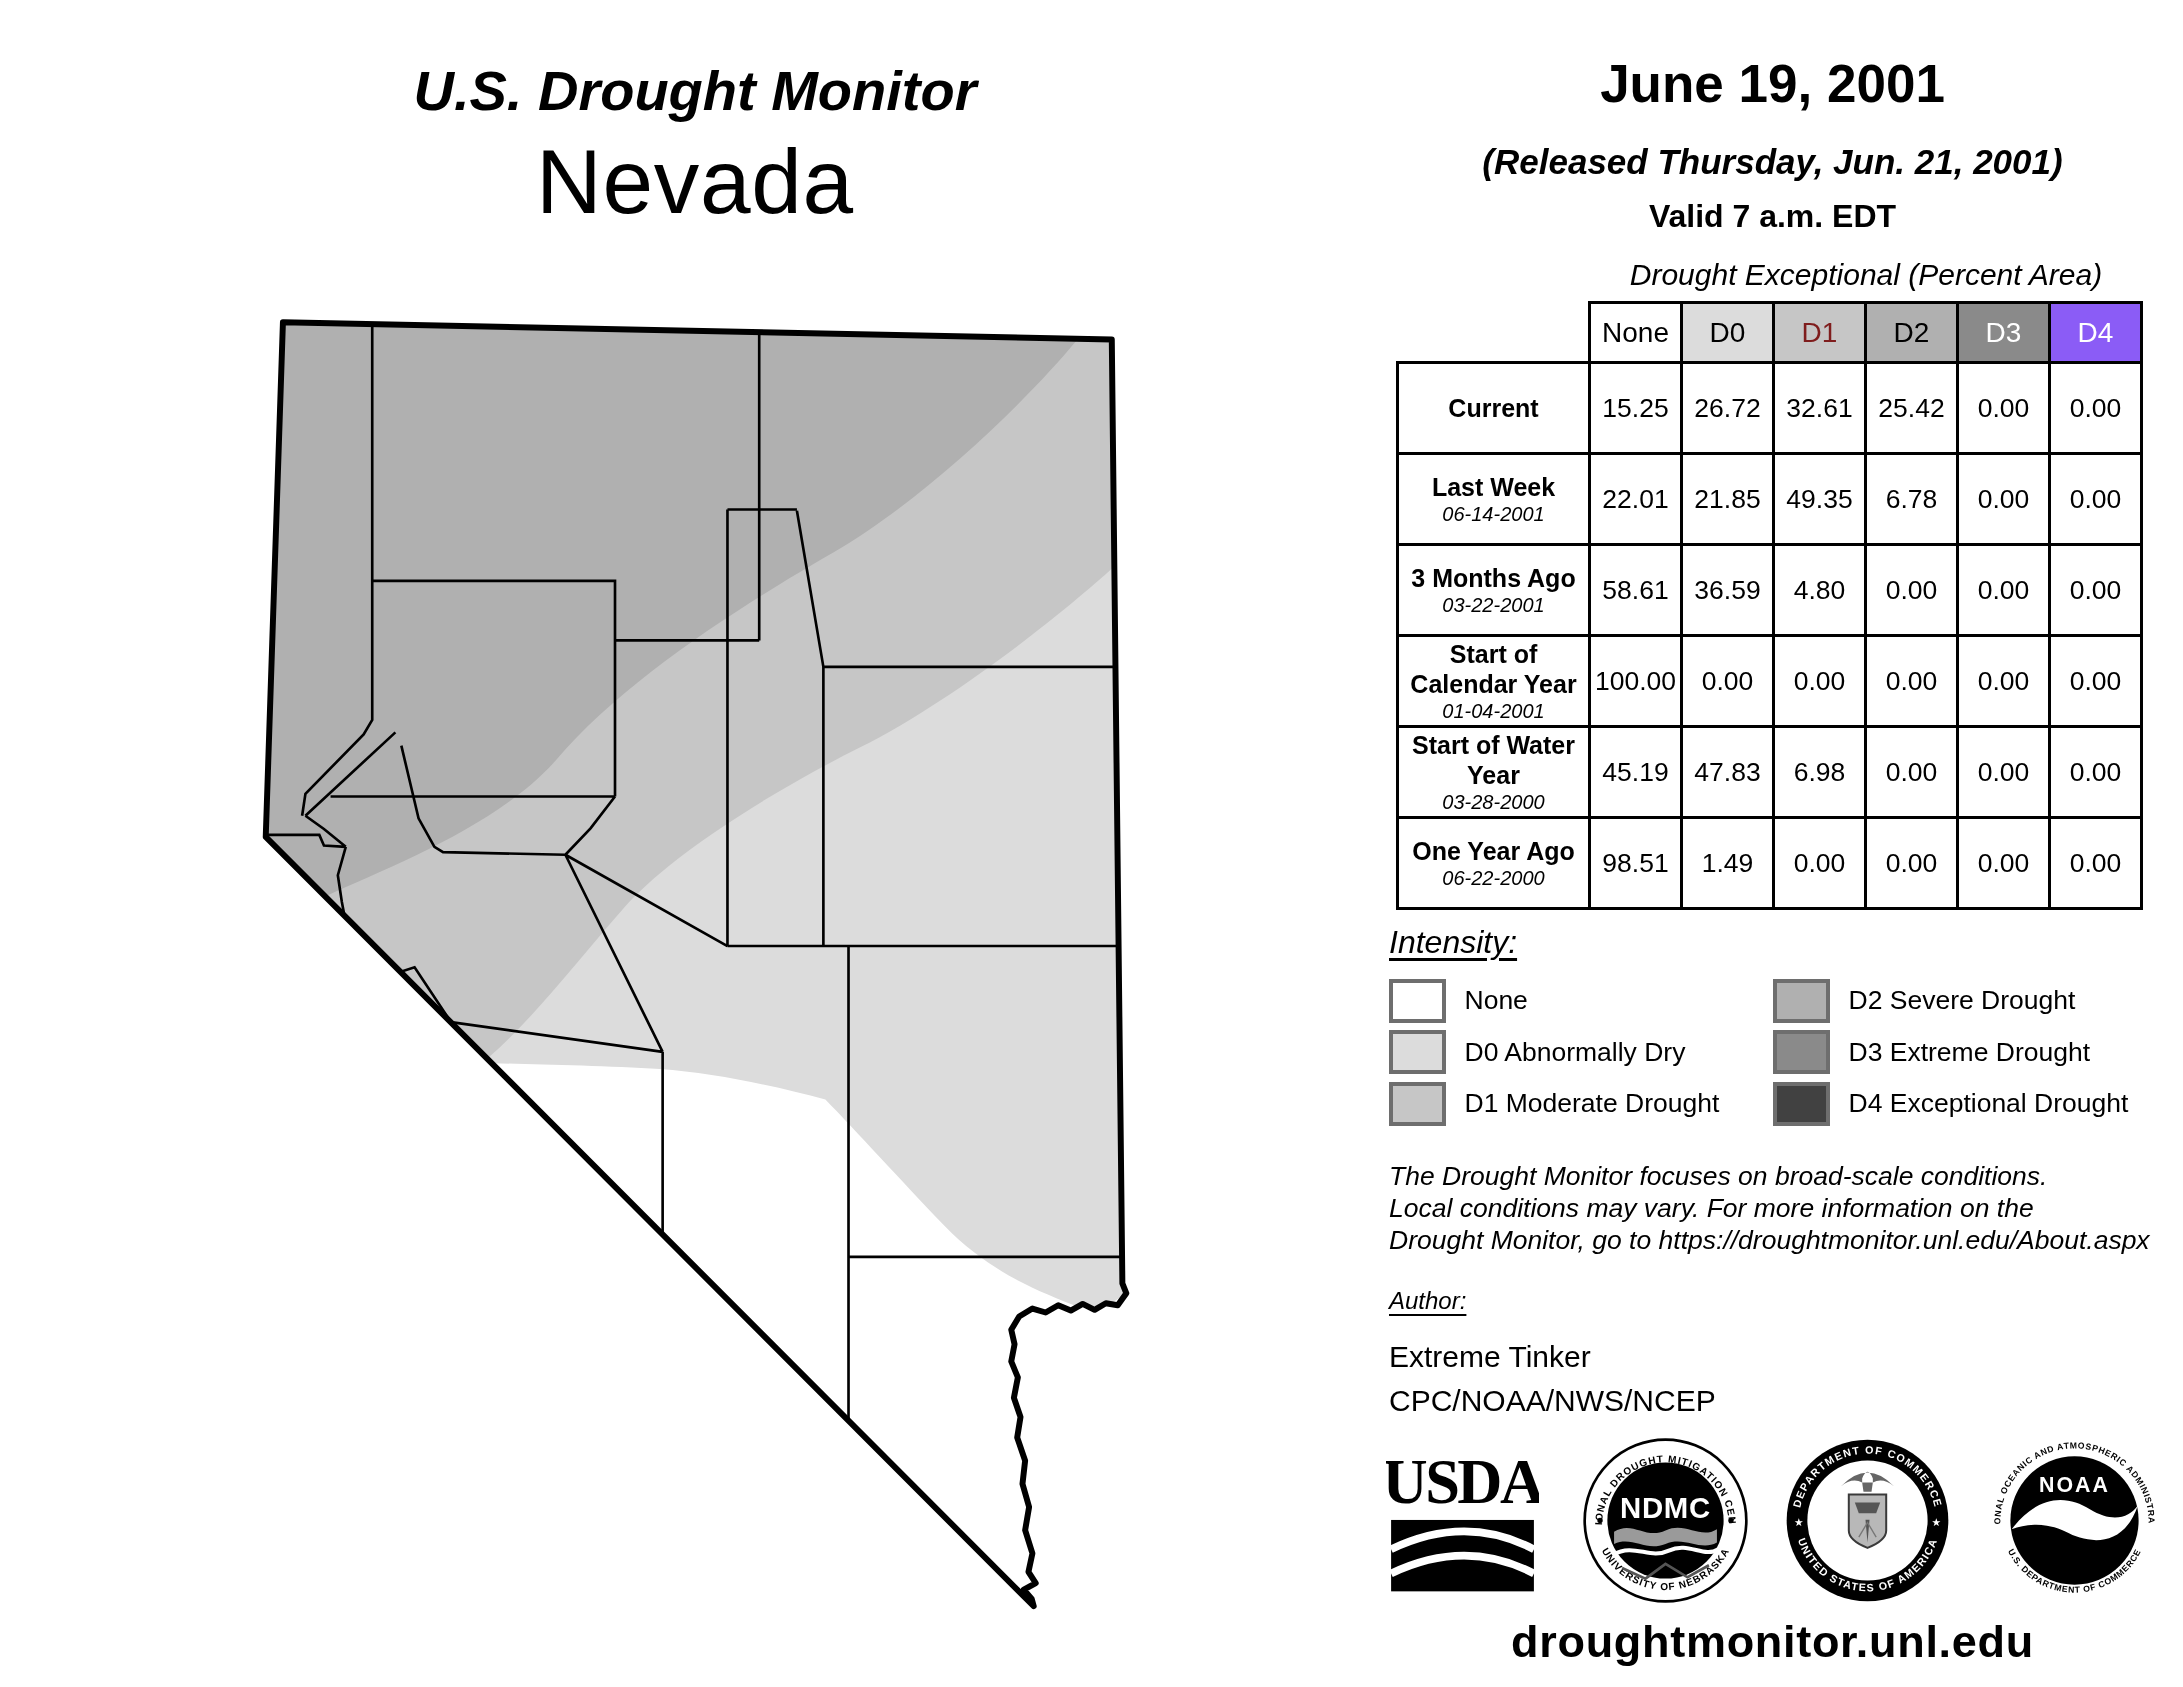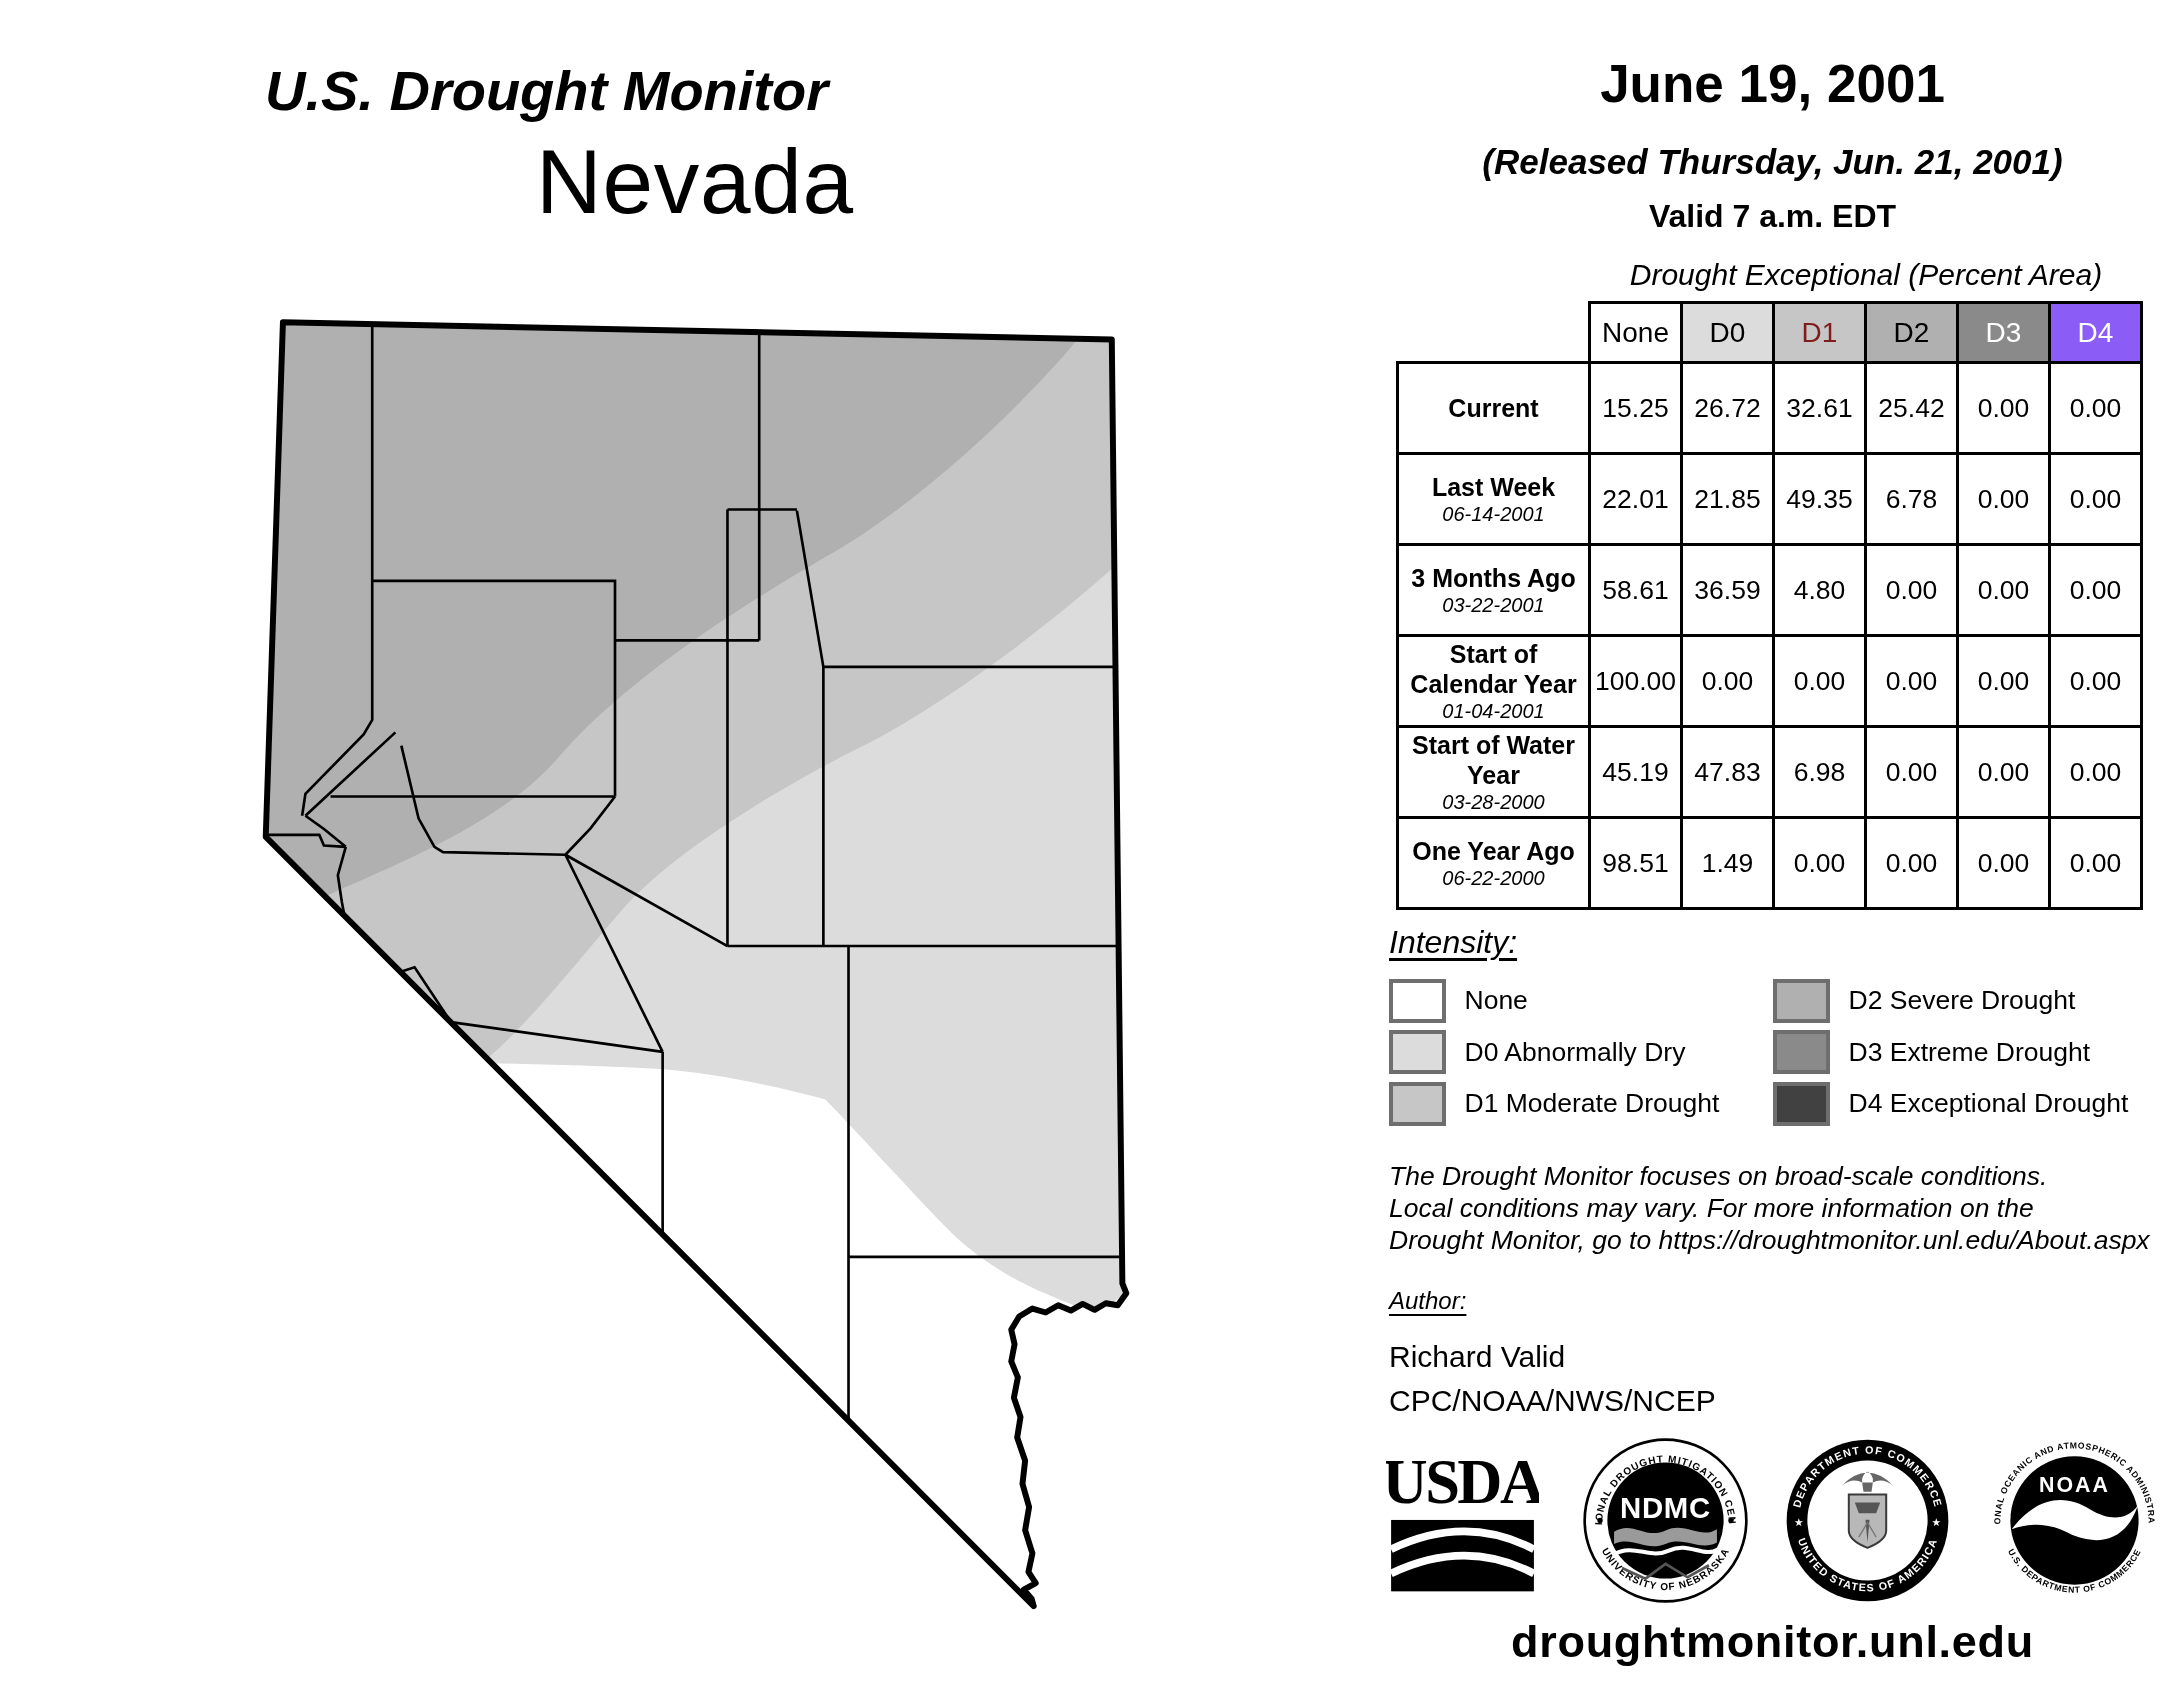--- a/index.html
+++ b/index.html
@@ -3,21 +3,21 @@
 <meta charset="utf-8">
 <style>
   html,body{margin:0;padding:0;}
   body{
     width:2183px;height:1687px;position:relative;background:#fff;
     font-family:"Liberation Sans",sans-serif;color:#000;overflow:hidden;
   }
   .abs{position:absolute;}
 
   
-  #title-line1{left:265px;top:58px;width:860px;
+  #title-line1{left:265px;top:58px;width:860px;text-align:center;
     font-size:56px;font-weight:bold;font-style:italic;letter-spacing:0px;}
   #title-line2{left:265px;top:130px;width:860px;text-align:center;
     font-size:91px;font-weight:normal;letter-spacing:0.7px;}
 
   
   #date-main{left:1389px;top:53px;width:767px;text-align:center;font-size:53px;font-weight:bold;}
   #date-released{left:1389px;top:142px;width:767px;text-align:center;
     font-size:35px;font-weight:bold;font-style:italic;}
   #date-valid{left:1389px;top:198px;width:767px;text-align:center;font-size:32px;font-weight:bold;}
 
@@ -247,21 +247,21 @@
     </div>
 </div>
 
 <div class="abs" id="disclaimer">
   <div>The Drought Monitor focuses on broad-scale conditions.</div>
   <div>Local conditions may vary. For more information on the</div>
   <div>Drought Monitor, go to https://droughtmonitor.unl.edu/About.aspx</div>
 </div>
 
 <div class="abs" id="author-heading">Author:</div>
-<div class="abs" id="author-name">Richard Valid</div>
+<div class="abs" id="author-name">Extreme Tinker</div>
 <div class="abs" id="author-org">CPC/NOAA/NWS/NCEP</div>
 
 <div class="abs" id="logos">
 
   <svg class="logo" id="logo-usda" width="153" height="153" viewBox="0 0 240 240">
     <text x="120" y="90" text-anchor="middle" font-size="98" font-weight="bold" font-family="'Liberation Serif',serif" letter-spacing="-4" fill="#000">USDA</text>
     <g>
       <rect x="8" y="116" width="224" height="112" fill="#000"></rect>
       <path d="M8,162 Q125,106 232,162" stroke="#fff" stroke-width="12" fill="none"></path>
       <path d="M8,200 Q125,144 232,200" stroke="#fff" stroke-width="12" fill="none"></path>

